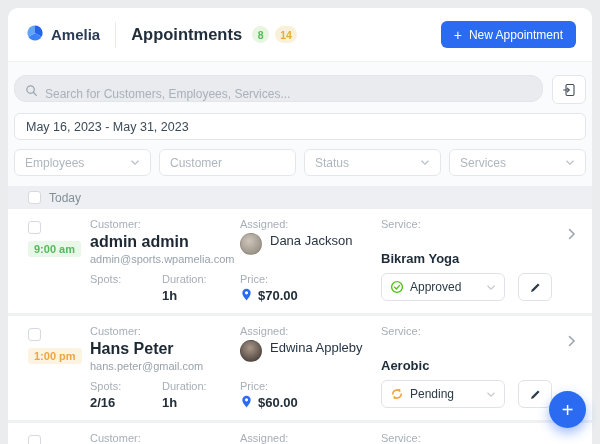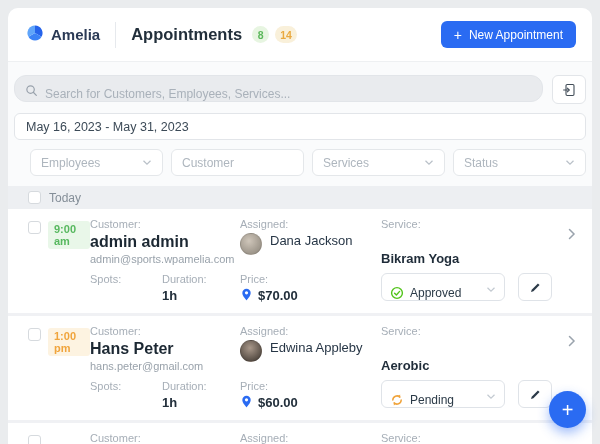--- a/index.html
+++ b/index.html
@@ -36,34 +36,34 @@
                 border-radius:12px; display:flex; align-items:flex-end; gap:7px; padding:0 10px; }
   .search-box input { flex:1; border:none; background:transparent; outline:none;
                       font-size:12px; color:#5a6570; font-family:inherit; }
   .search-box input::placeholder { color:#a9b1ba; }
   .sq-btn { width:34px; height:29px; background:#fff; border:1px solid #e2e5e9;
             border-radius:6px; display:flex; align-items:center; justify-content:center;
             cursor:pointer; }
   .date-box { height:27px; background:#fff; border:1px solid #e2e5e9; border-radius:6px;
               display:flex; align-items:center; padding:0 11px; font-size:12.5px;
               color:#3c4a57; margin-bottom:9px; cursor:pointer; }
-  .filter-row { display:flex; gap:8px;margin-left:16px; }
+  .filter-row { display:flex; gap:8px; }
   .filter { flex:1; height:27px; background:#fff; border:1px solid #e4e7ea;
             border-radius:6px; display:flex; align-items:center; justify-content:space-between;
             padding:0 10px; font-size:12px; color:#aeb6be; cursor:pointer; }
   
   .today-bar { height:23px; background:#edeff2; display:flex; align-items:center;
                gap:8px; padding-left:20px; }
   .today-bar span { font-size:12px; color:#848e98; }
   .cbx { width:13px; height:13px; background:#fff; border:1px solid #d6dade;
          border-radius:3px; display:inline-block; cursor:pointer; flex:none; }
   
   .card { background:#fff; margin-bottom:3px; padding:9px 10px 10px 20px;
           display:flex; position:relative; }
-  .c-check { width:62px; display:flex; gap:7px; padding-top:3px; }
+  .c-check { width:62px; display:flex; flex-direction:column; gap:7px; padding-top:3px; }
   .tbadge { font-size:11px; font-weight:bold; padding:2px 6px; border-radius:3px;
             align-self:flex-start; }
   .tb-green  { color:#57b85f; background:#e9f7e9; }
   .tb-orange { color:#f0a43c; background:#fdf3e1; }
   .c-cust { width:150px; } .c-asgn { width:141px; } .c-serv { flex:1; padding-right:4px; }
   .c-chev { width:14px; padding-top:8px; }
   .top { height:47px; }
   .lbl { font-size:11px; color:#a6aeb7; margin-bottom:3px; }
   .cname { font-size:16px; font-weight:bold; color:#1c2833; }
   .email { font-size:11px; color:#99a2ab; margin-top:2px; }
@@ -73,21 +73,21 @@
             border:1px solid rgba(0,0,0,.08); }
   .av-1 { background:radial-gradient(circle at 40% 35%, #cfc6ba, #8a8378); }
   .av-2 { background:radial-gradient(circle at 45% 35%, #a9988a, #3a332d); }
   .sub { display:flex; margin-top:8px; align-items:flex-start; }
   .stack { min-width:72px; }
   .val { font-size:13px; font-weight:bold; color:#222f3b; }
   .price-val { display:flex; align-items:flex-start; gap:5px; }
   .sname { font-size:13px; font-weight:bold; color:#1f2c39; display:flex;
            align-items:center; gap:6px;margin-top:21px; }
   .status-sel { width:124px; height:28px; border:1px solid #dfe3e8; border-radius:6px;
-                background:#fff; display:flex; gap:6px;
+                background:#fff; display:flex; align-items:center; gap:6px;
                 padding:12px 8px; cursor:pointer; }
   .status-sel .st-label { flex:1; font-size:12px; color:#2b3a47; }
   .edit-btn { width:34px; height:28px; margin-left:13px; background:#fff;
               border:1px solid #dfe3e8; border-radius:6px; display:flex;
               align-items:center; justify-content:center; cursor:pointer; }
   
   .fab { position:absolute; left:549px; top:391px; width:37px; height:37px;
          border-radius:50%; background:#2a6bf2; color:#fff; border:none;
          font-size:20px; line-height:1; display:flex; align-items:center;
          justify-content:center; cursor:pointer;
@@ -146,27 +146,27 @@
         <div class="filter">
           <span>Employees</span>
           <svg width="10" height="7" viewBox="0 0 10 8">
             <polyline points="1,2 5,6 9,2" fill="none" stroke="#b9c0c8" stroke-width="1.4"></polyline>
           </svg>
         </div>
         <div class="filter">
           <span>Customer</span>
         </div>
         <div class="filter">
-          <span>Services</span>
+          <span>Status</span>
           <svg width="10" height="7" viewBox="0 0 10 8">
             <polyline points="1,2 5,6 9,2" fill="none" stroke="#b9c0c8" stroke-width="1.4"></polyline>
           </svg>
         </div>
         <div class="filter">
-          <span>Status</span>
+          <span>Services</span>
           <svg width="10" height="7" viewBox="0 0 10 8">
             <polyline points="1,2 5,6 9,2" fill="none" stroke="#b9c0c8" stroke-width="1.4"></polyline>
           </svg>
         </div>
       </div>
     </div>
 
     <div class="today-bar">
       <span class="cbx"></span>
       <span>Today</span>
@@ -251,20 +251,21 @@
       </div>
       <div class="c-cust">
         <div class="top">
           <div class="lbl">Customer:</div>
           <div class="cname">Hans Peter</div>
           <div class="email">hans.peter@gmail.com</div>
         </div>
         <div class="sub">
           <div class="stack">
             <div class="lbl">Spots:</div>
+            <div class="val">2/16</div>
           </div>
           <div class="stack">
             <div class="lbl">Duration:</div>
             <div class="val">1h</div>
           </div>
         </div>
       </div>
       <div class="c-asgn">
         <div class="top">
           <div class="lbl">Assigned:</div>

